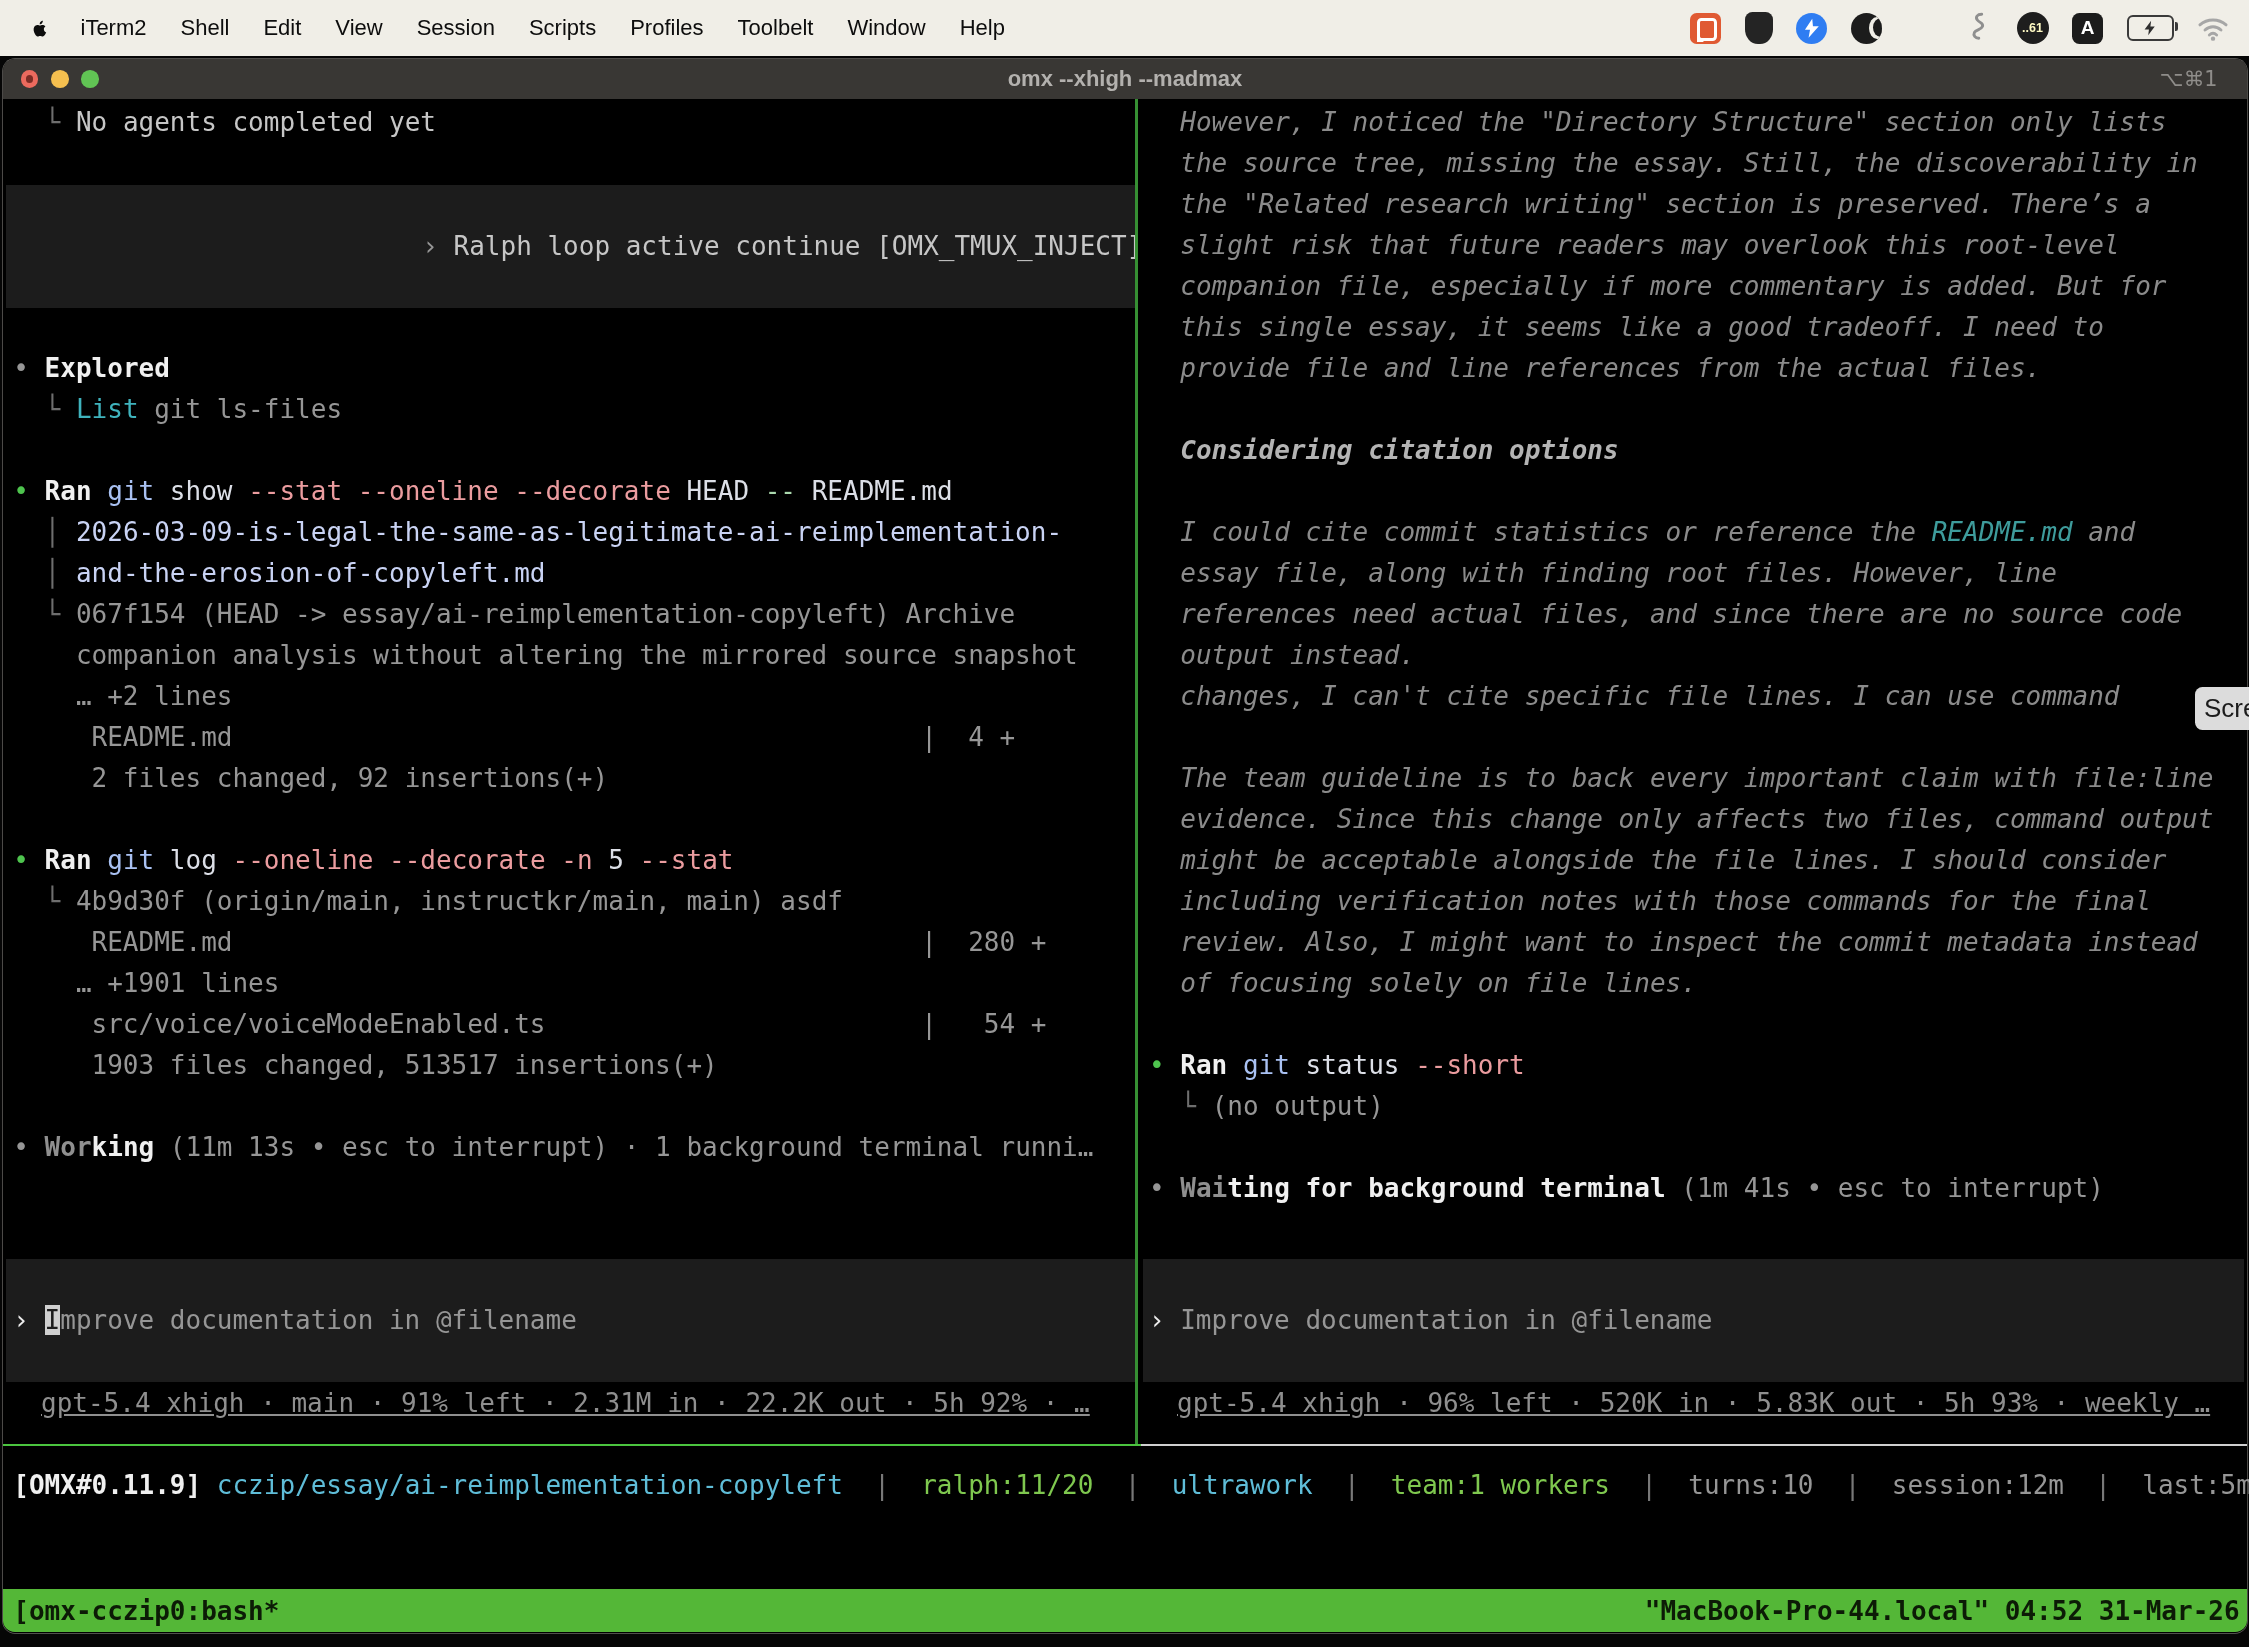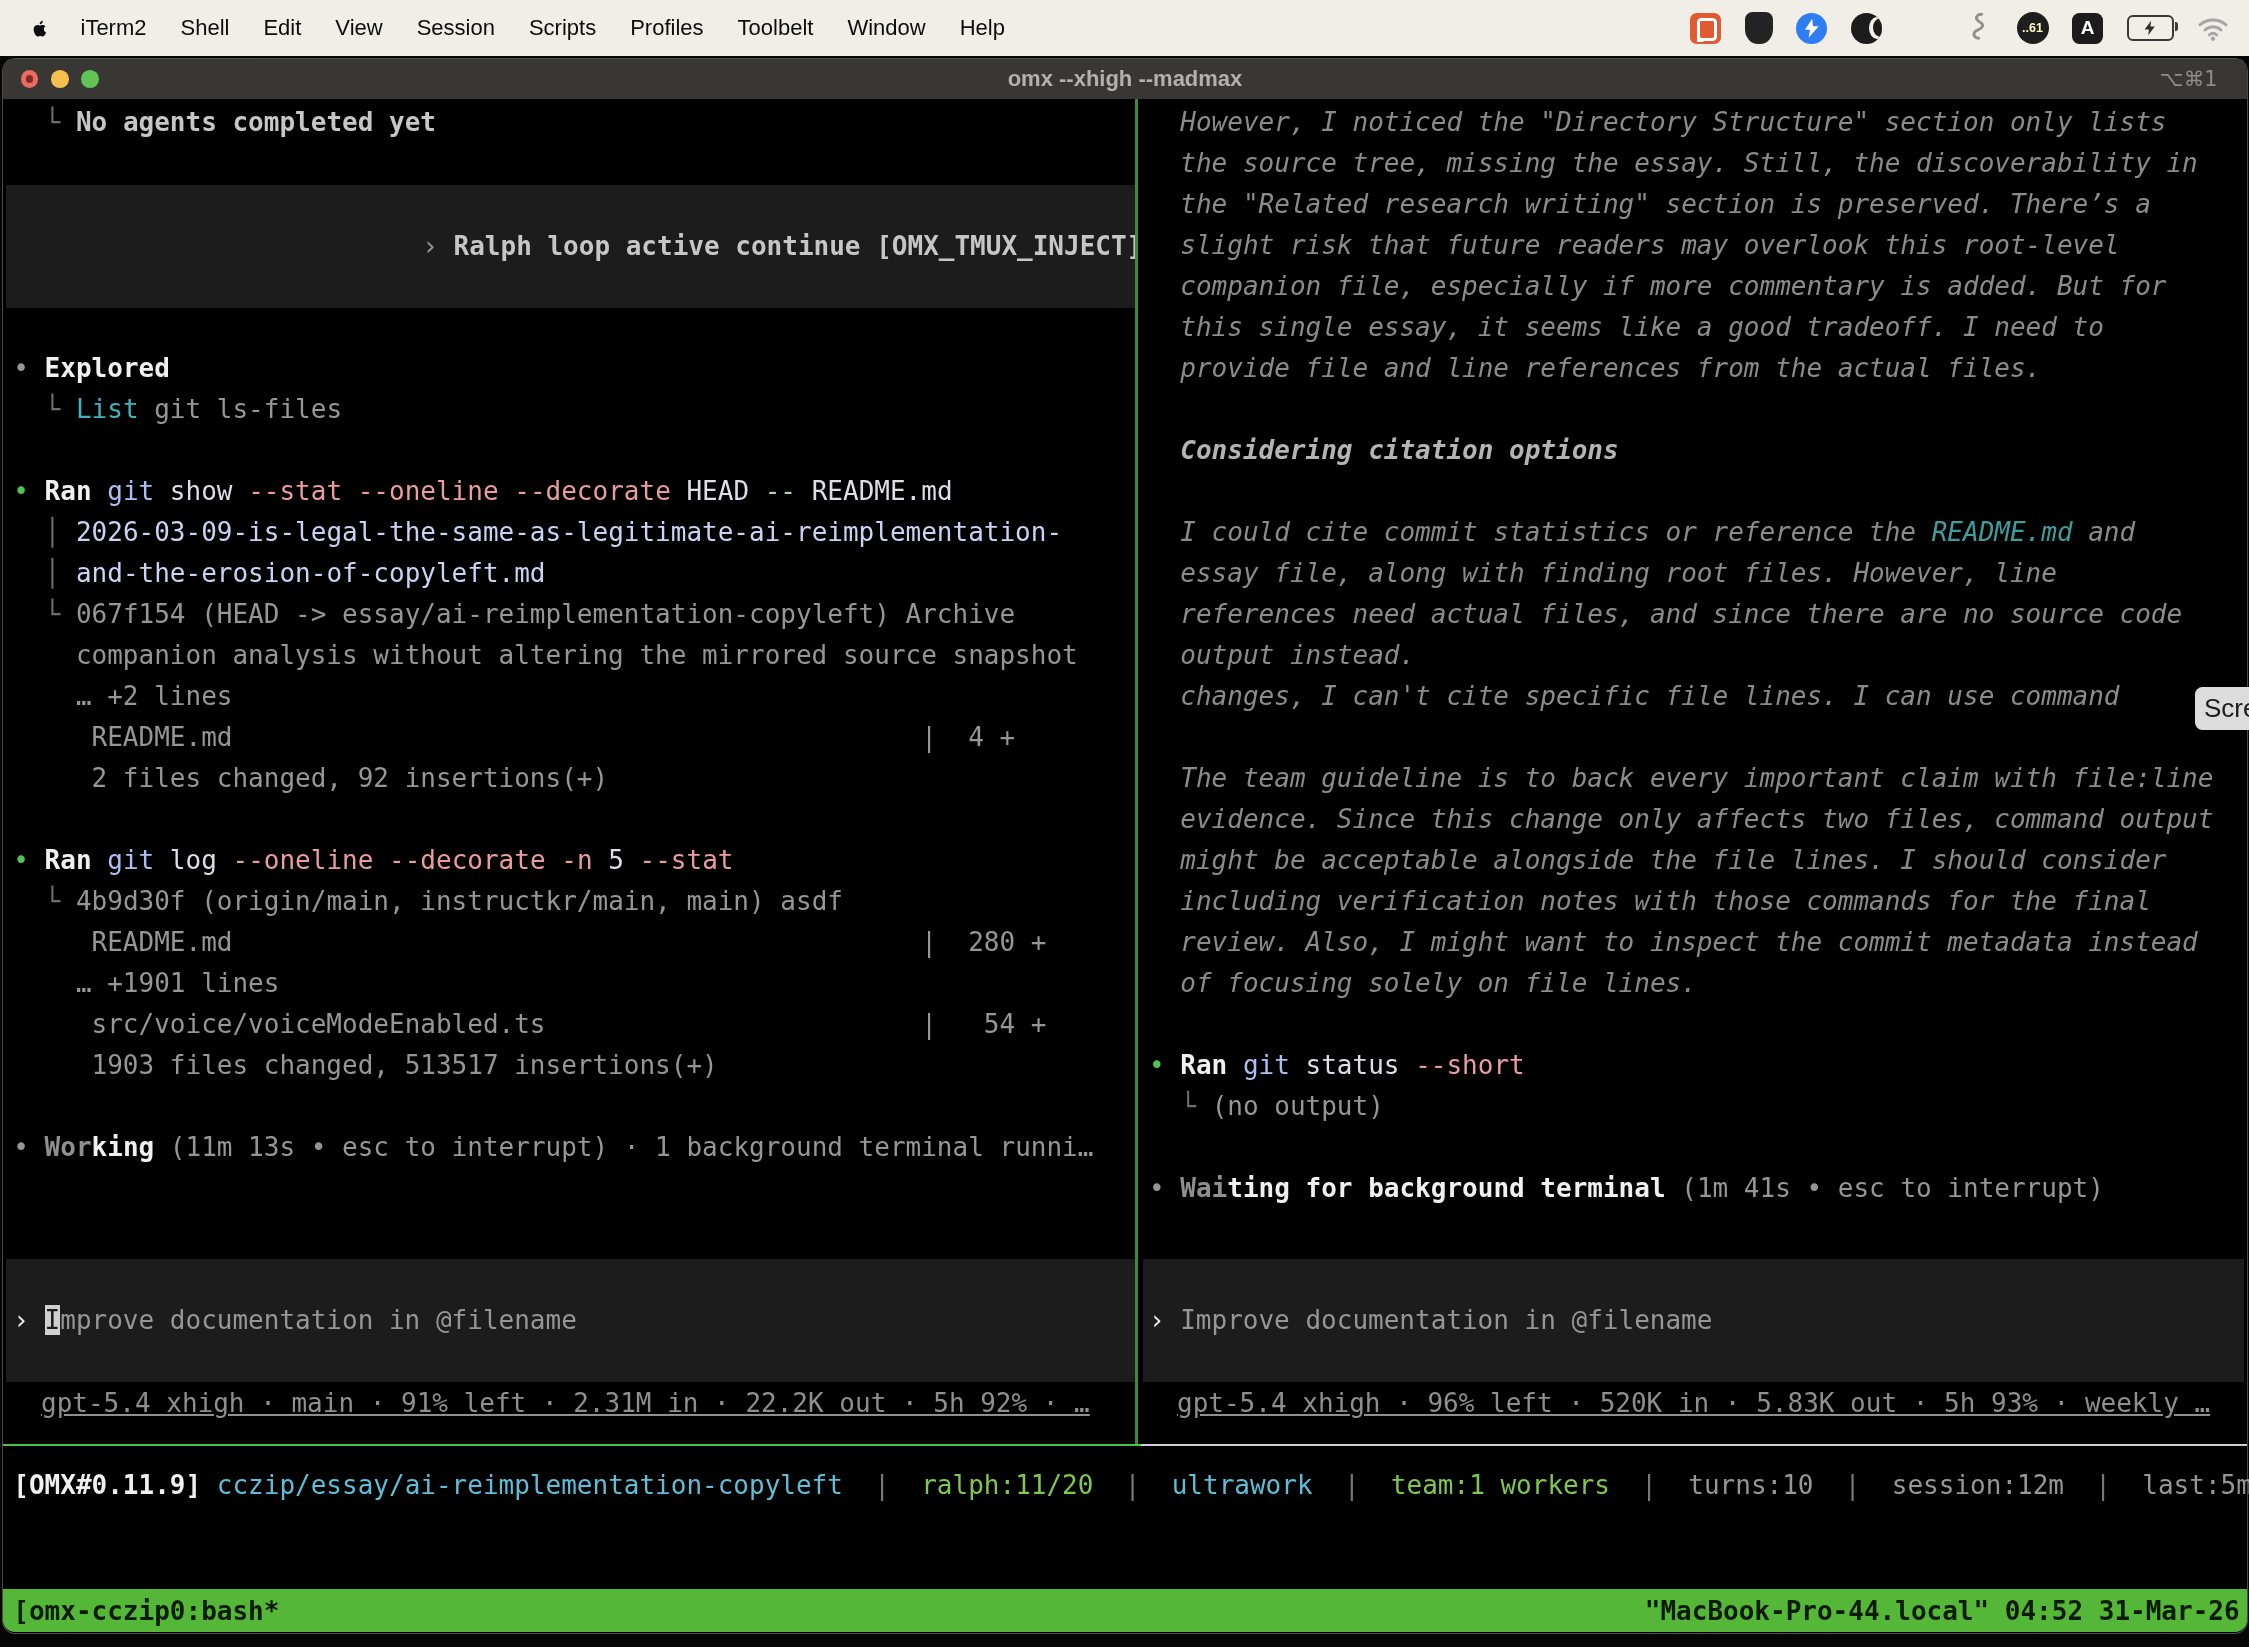--- a/index.html
+++ b/index.html
@@ -51,21 +51,21 @@
   .shortcut{position:absolute;right:29.5px;font-family:"DejaVu Sans",sans-serif;font-size:20.7px;color:#8f8d8a;}
   
   .lines{position:absolute;}
   .line{white-space:pre;height:41px;font-size:26px;line-height:41px;}
   .s-g{color:#969696;} .s-t{color:#6e6e6e;} .s-w{color:#f0f0f0;font-weight:bold;}
   .s-c{color:#dcdfe7;} .s-T{color:#3fb3bd;} .s-P{color:#a9c1f2;} .s-S{color:#eb9c9f;}
   .s-M{color:#abd9ae;} .s-L{color:#c9d3f4;} .s-gb{color:#4ec44e;}
   .s-i{color:#8b8b8b;font-style:italic;} .s-ib{color:#b4b4b4;font-style:italic;font-weight:bold;}
   .s-iT{color:#3e9c9c;font-style:italic;}
   .s-dim{color:#8f8f8f;font-weight:bold;} .s-cy{color:#5fbdd8;} .s-gr{color:#7fc84f;}
-  .s-sep{color:#787878;} .s-qt{color:#c6c6c6;font-weight:bold;} .s-pr{color:#ededed;}
+  .s-sep{color:#787878;} .s-qt{color:#c6c6c6;} .s-pr{color:#ededed;}
   .s-cur{background:#cfcfcf;color:#1c1c1c;}
   .inputbox{position:absolute;background:#1c1c1c;}
   .statusline{position:absolute;font-size:26px;line-height:41px;color:#8f8f8f;white-space:pre;text-decoration:underline;}
   .vdivider{position:absolute;left:1135px;top:99px;width:3px;height:1346px;background:#368f33;}
   .hb-left{position:absolute;left:3px;top:1444px;width:1138px;height:2.2px;background:#4bc43f;}
   .hb-right{position:absolute;left:1141px;top:1444px;width:1106px;height:2.2px;background:#cfcfcf;}
   
   .tmuxbar{position:absolute;left:3px;top:1589px;width:2244px;height:43px;background:#54b737;
            border-radius:0 0 11.8px 11.8px;display:flex;align-items:center;justify-content:space-between;
            font-size:26px;font-weight:bold;color:#0c1b06;white-space:pre;}

